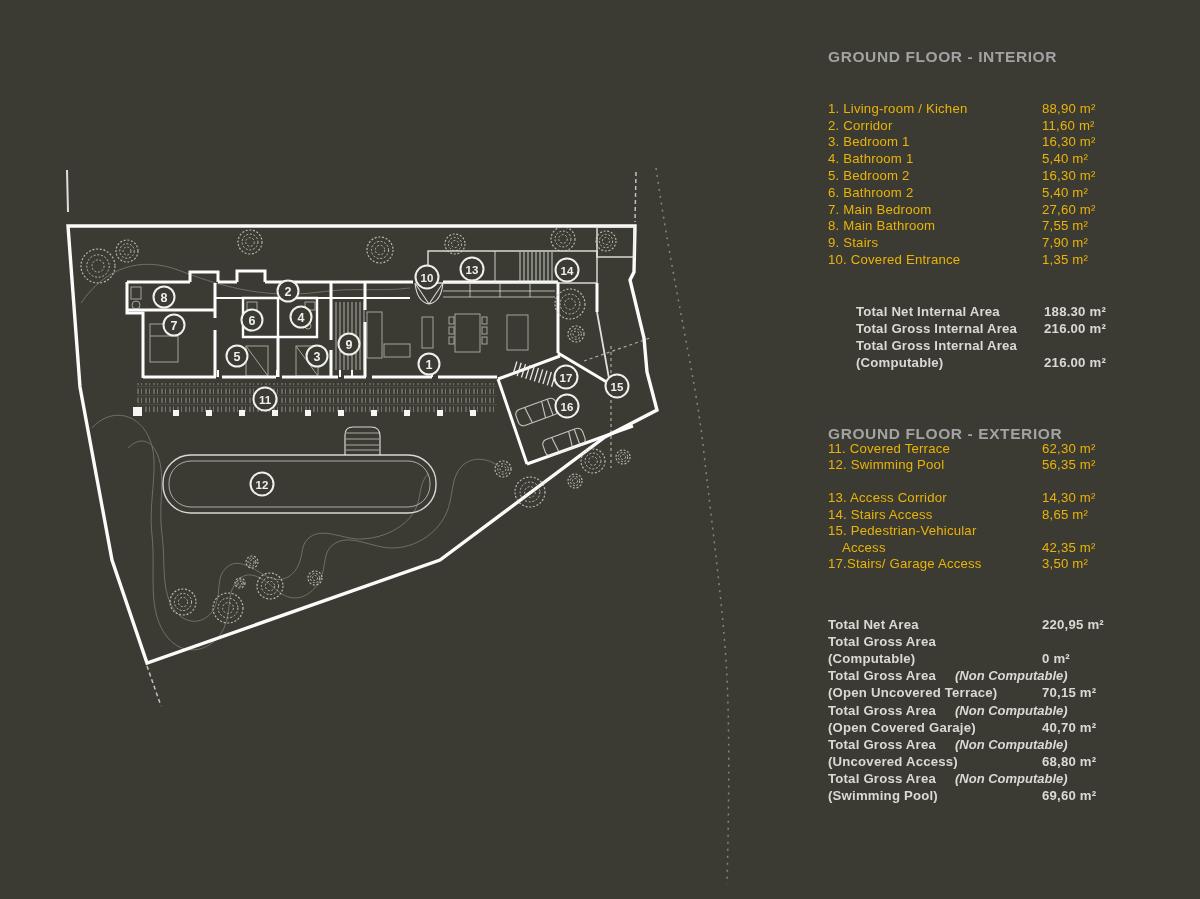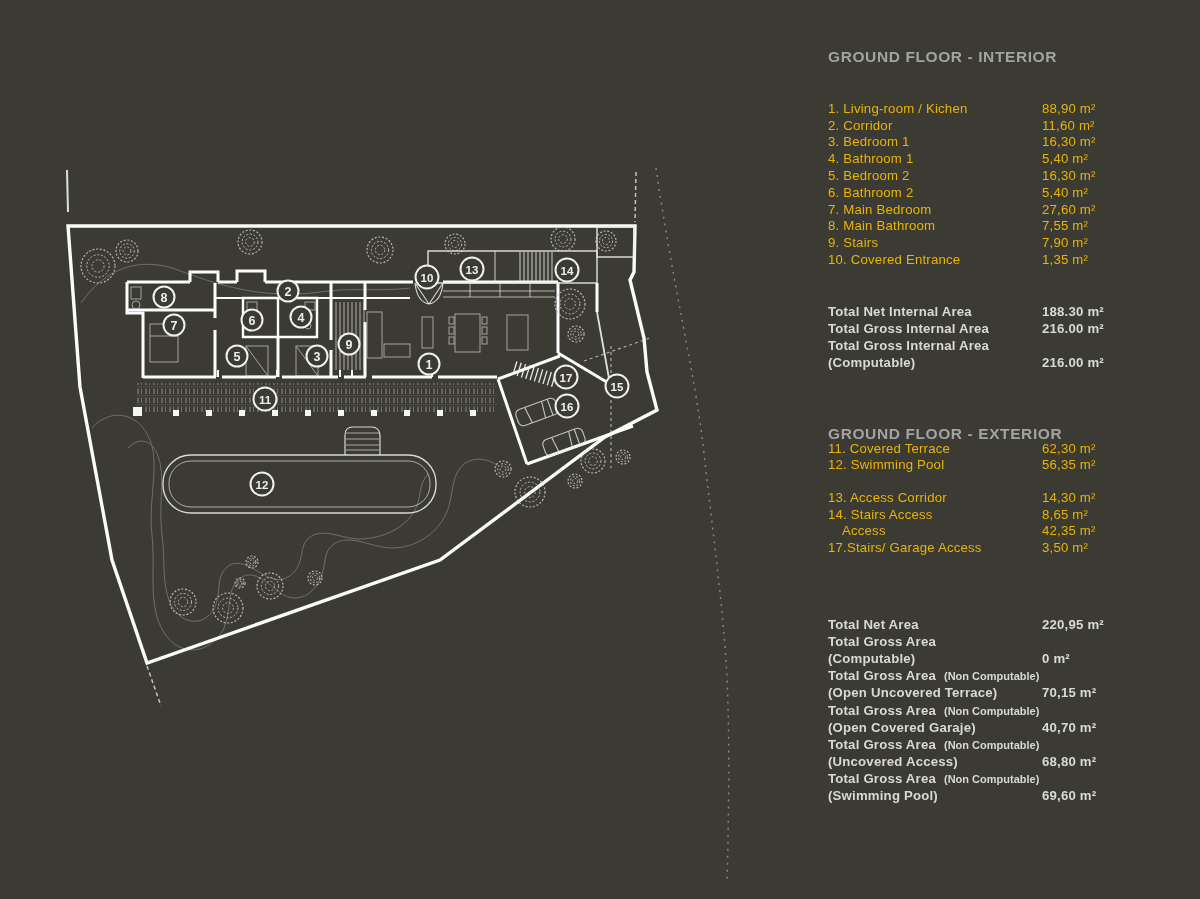--- a/index.html
+++ b/index.html
@@ -16,23 +16,23 @@
     font-size:15.5px;font-weight:bold;letter-spacing:.6px;
     color:#a3a3a3;
   }
   .rows{position:absolute;left:828px;width:278px;}
   .row{display:flex;align-items:center;height:16.8px;font-size:13.2px;letter-spacing:.2px;color:#eab308;}
   .row .label{width:214px;white-space:nowrap;overflow:visible;}
   .row .value{white-space:nowrap;}
   .row.indent .label{padding-left:14px;width:200px;}
   .rows.ext-list .row{height:16.5px;}
   .row.gap{height:16px;}
-  .rows.totals .row{height:17px;font-weight:bold;color:#dadad4;font-size:13.2px;}
+  .rows.totals .row{height:17px;font-weight:bold;color:#dadad4;font-size:13.2px;margin-left:28px;}
   .rows.ext-totals .row{height:17.1px;font-weight:bold;color:#dadad4;font-size:13.2px;}
-  .small{font-size:11px;font-weight:bold;letter-spacing:0;margin-left:8px;}
+  .small{font-size:13px;font-weight:bold;letter-spacing:0;margin-left:19px;font-style:italic;}
 </style>
 </head>
 <body>
 
 <svg id="plan-svg" width="1200" height="899" viewBox="0 0 1200 899">
   <defs>
     <pattern id="hatch" width="8" height="9" patternUnits="userSpaceOnUse">
       <line x1="2" y1="1.5" x2="2" y2="7" stroke="#cfcfc8" stroke-width="1" opacity="0.55"></line>
       <line x1="5.5" y1="1.5" x2="5.5" y2="7" stroke="#cfcfc8" stroke-width="1" opacity="0.38"></line>
       <line x1="0" y1="8.5" x2="8" y2="8.5" stroke="#cfcfc8" stroke-width="0.7" opacity="0.15"></line>
@@ -427,20 +427,24 @@
     <div class="row">
       <span class="label">13. Access Corridor</span>
       <span class="value">14,30 m²</span>
     </div>
 
     <div class="row">
       <span class="label">14. Stairs Access</span>
       <span class="value">8,65 m²</span>
     </div>
 
+    <div class="row">
+      <span class="label">15. Pedestrian-Vehicular</span>
+      <span class="value"></span>
+    </div>
 
     <div class="row indent">
       <span class="label">Access</span>
       <span class="value">42,35 m²</span>
     </div>
 
 
     <div class="row">
       <span class="label">17.Stairs/ Garage Access</span>
       <span class="value">3,50 m²</span>

